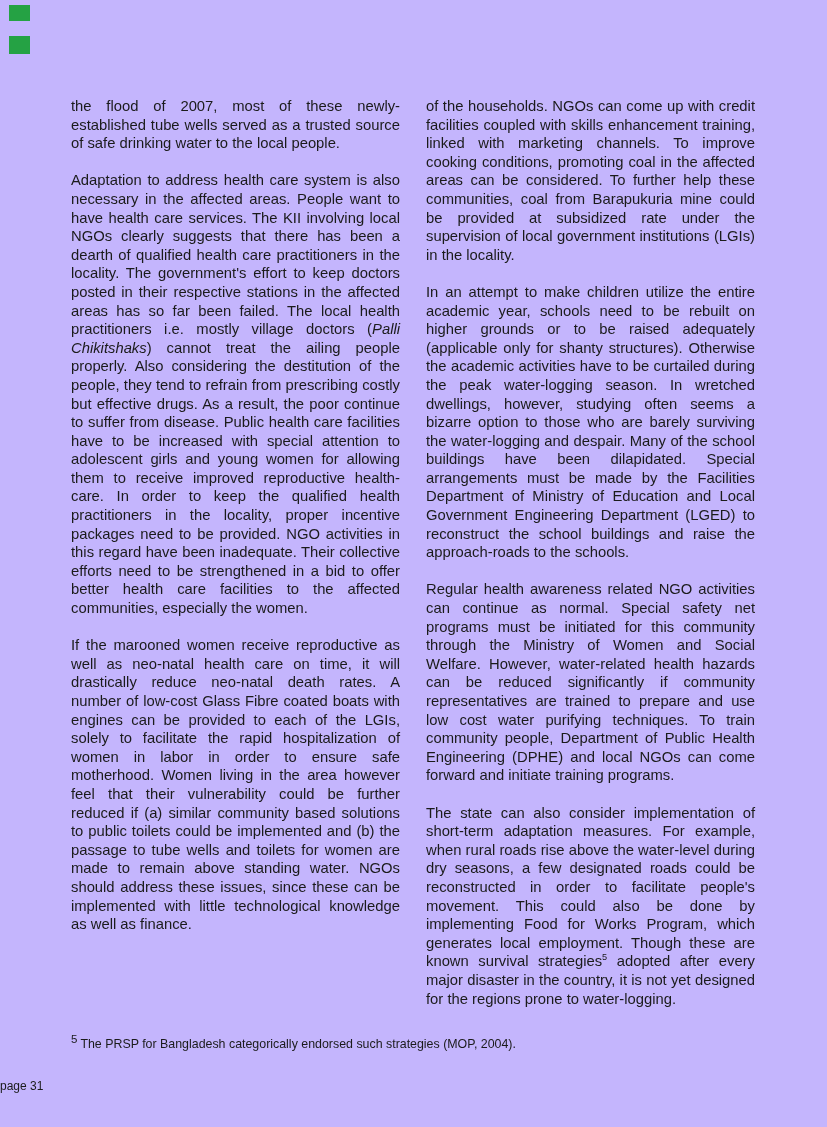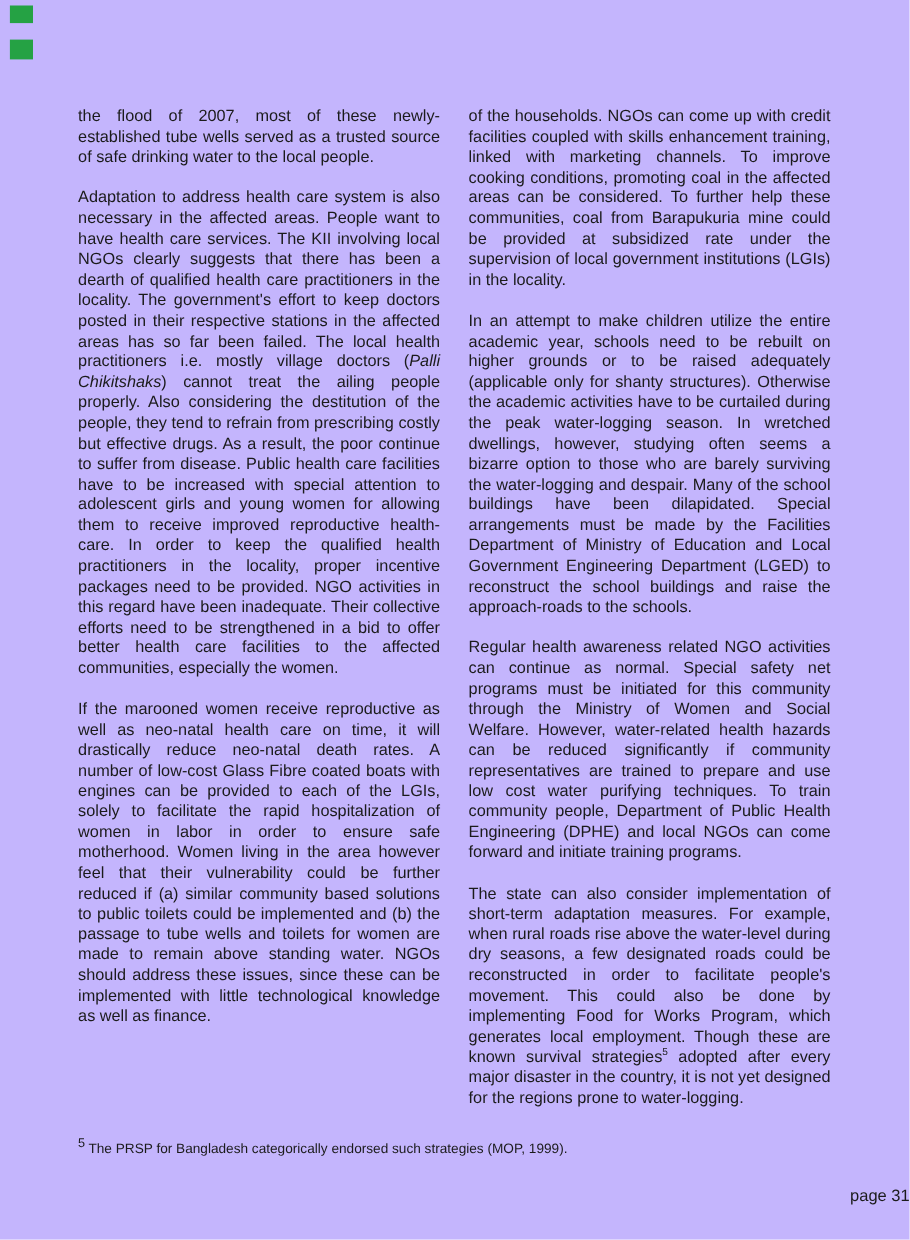--- a/index.html
+++ b/index.html
@@ -51,24 +51,24 @@
   }
   .footnote .footnote-marker {
     font-size: 11.5px;
     vertical-align: super;
     line-height: 0;
     margin-right: 3px;
   }
   .footer {
     position: absolute;
     left: 0;
-    right: 0;
+    right: 16px;
     top: 1079px;
-    text-align: right;
-    font-size: 15px;
+    text-align: left;
+    font-size: 12px;
     color: #1b1b1b;
   }
 </style>
 </head>
 <body>
 
 <div class="page">
 
   <div class="scan-marker marker-1"></div>
   <div class="scan-marker marker-2"></div>
@@ -84,18 +84,18 @@
     <div class="column">
       <p>of the households. NGOs can come up with credit facilities coupled with skills enhancement training, linked with marketing channels. To improve cooking conditions, promoting coal in the affected areas can be considered. To further help these communities, coal from Barapukuria mine could be provided at subsidized rate under the supervision of local government institutions (LGIs) in the locality.</p>
       <p>In an attempt to make children utilize the entire academic year, schools need to be rebuilt on higher grounds or to be raised adequately (applicable only for shanty structures). Otherwise the academic activities have to be curtailed during the peak water-logging season. In wretched dwellings, however, studying often seems a bizarre option to those who are barely surviving the water-logging and despair. Many of the school buildings have been dilapidated. Special arrangements must be made by the Facilities Department of Ministry of Education and Local Government Engineering Department (LGED) to reconstruct the school buildings and raise the approach-roads to the schools.</p>
       <p>Regular health awareness related NGO activities can continue as normal. Special safety net programs must be initiated for this community through the Ministry of Women and Social Welfare. However, water-related health hazards can be reduced significantly if community representatives are trained to prepare and use low cost water purifying techniques. To train community people, Department of Public Health Engineering (DPHE) and local NGOs can come forward and initiate training programs.</p>
       <p><span>The state can also consider implementation of short-term adaptation measures. For example, when rural roads rise above the water-level during dry seasons, a few designated roads could be reconstructed in order to facilitate people's movement. This could also be done by implementing Food for Works Program, which generates local employment. Though these are known survival strategies</span><sup class="note-ref">5</sup><span> adopted after every major disaster in the country, it is not yet designed for the regions prone to water-logging.</span></p>
     </div>
 
   </div>
 
   <div class="footnote">
-    <span class="footnote-marker">5</span><span>The PRSP for Bangladesh categorically endorsed such strategies (MOP, 1999).</span>
+    <span class="footnote-marker">5</span><span>The PRSP for Bangladesh categorically endorsed such strategies (MOP, 2004).</span>
   </div>
 
   <div class="footer">page 31</div>
 
 </div>
 
 </body></html>

